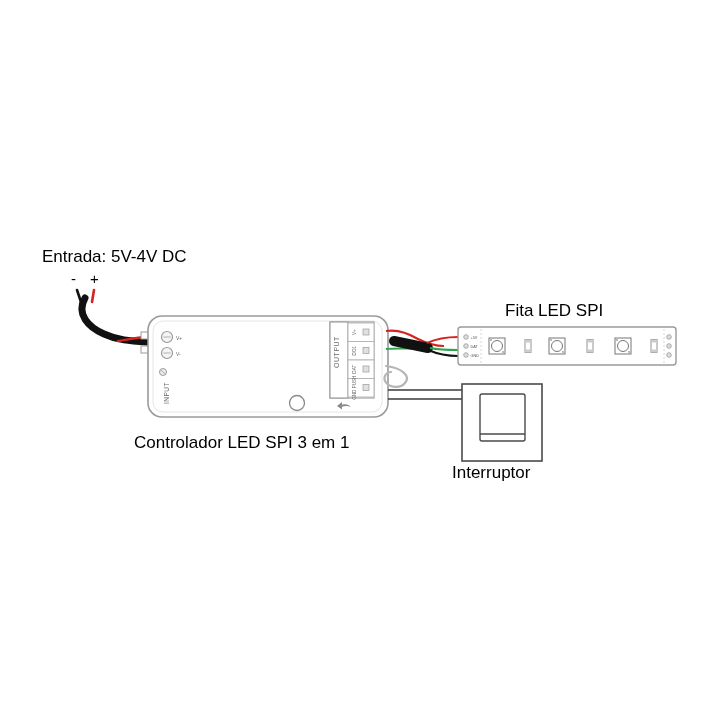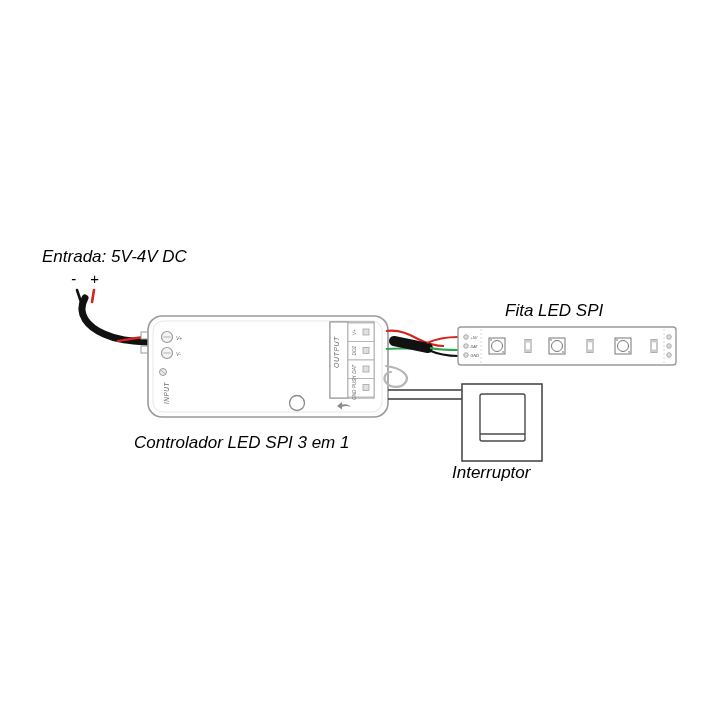--- a/index.html
+++ b/index.html
@@ -9,21 +9,20 @@
     width: 714px;
     height: 714px;
     font-family: "Liberation Sans", sans-serif;
   }
   .canvas {
     position: relative;
     width: 714px;
     height: 714px;
     background: #ffffff;
     overflow: hidden;
-    font-style: italic;
   }
   svg text {
     font-family: "Liberation Sans", sans-serif;
     fill: #000000;
   }
   .lbl-main { font-size: 17px; }
   .lbl-polarity { font-size: 15px; }
   .lbl-port { font-size: 6.5px; fill: #6a6a6a; letter-spacing: 0.5px; }
   .lbl-output { font-size: 7px; fill: #6a6a6a; letter-spacing: 0.5px; }
   .lbl-terminal { font-size: 4.6px; fill: #6a6a6a; }

